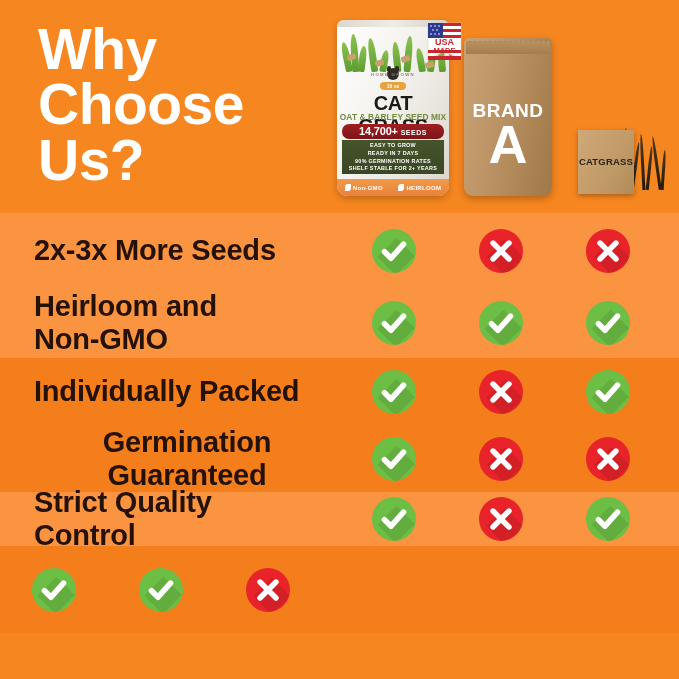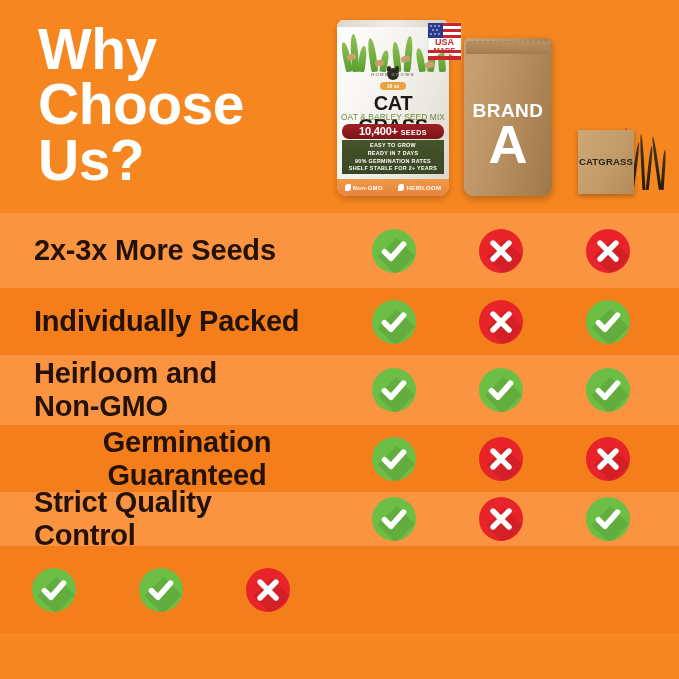--- a/index.html
+++ b/index.html
@@ -78,21 +78,21 @@
     border-radius:4px;
   }
   #pouch-title {
     position:absolute; top:72px; left:0; width:100%;
     text-align:center; color:#1c1a16;
     font-size:20px; font-weight:bold; letter-spacing:-0.3px;
   }
   #pouch-sub {
     position:absolute; top:92px; left:0; width:100%;
     text-align:center; color:#6f8a3c;
-    font-size:8.4px; font-weight:normal; letter-spacing:0.1px;
+    font-size:8.4px; font-weight:bold; letter-spacing:0.1px;
   }
   #seed-band {
     position:absolute; top:104px; left:5px; width:102px; height:15px;
     background:linear-gradient(180deg,#9f1f22,#7d1417);
     border-radius:7px;
     color:#fff; text-align:center;
   }
   #seed-band .count { font-size:11px; font-weight:bold; letter-spacing:-0.2px; line-height:15px; }
   #seed-band .count .w { font-size:7px; letter-spacing:0.5px; }
   #green-band {
@@ -251,21 +251,21 @@
 
     <div id="catlogo"></div>
     <div id="brandmark">HOME GROWN</div>
     <div id="size-badge">16 oz</div>
 
     <div id="pouch-title">CAT GRASS</div>
     <div id="pouch-sub">OAT &amp; BARLEY SEED MIX</div>
 
     <div id="seed-band">
       <div class="count">
-        <span>10,400+</span>
+        <span>14,700+</span>
         <span class="w">SEEDS</span>
       </div>
     </div>
 
     <div id="green-band">
       <div>EASY TO GROW</div>
       <div>READY IN 7 DAYS</div>
       <div>90% GERMINATION RATES</div>
       <div>SHELF STABLE FOR 2+ YEARS</div>
     </div>
@@ -356,52 +356,20 @@
           <div class="mark no">
             <span class="disc"></span>
             <span class="shade"></span>
             <svg viewBox="0 0 44 44">
               <path d="M14 14 L30 30 M30 14 L14 30" fill="none" stroke="#ffffff" stroke-width="5.4" stroke-linecap="round"></path>
             </svg>
           </div>
         </div>
       </div>
     </div>
-    <div class="row base" style="height: 67px;">
-      <div class="feature">Individually Packed</div>
-      <div class="cells">
-        <div class="cell">
-          <div class="mark yes">
-            <span class="disc"></span>
-            <span class="shade"></span>
-            <svg viewBox="0 0 44 44">
-              <path d="M12.5 22.8 L19 29.2 L31.5 15.2" fill="none" stroke="#ffffff" stroke-width="5.6" stroke-linecap="round" stroke-linejoin="round"></path>
-            </svg>
-          </div>
-        </div>
-        <div class="cell">
-          <div class="mark no">
-            <span class="disc"></span>
-            <span class="shade"></span>
-            <svg viewBox="0 0 44 44">
-              <path d="M14 14 L30 30 M30 14 L14 30" fill="none" stroke="#ffffff" stroke-width="5.4" stroke-linecap="round"></path>
-            </svg>
-          </div>
-        </div>
-        <div class="cell">
-          <div class="mark yes">
-            <span class="disc"></span>
-            <span class="shade"></span>
-            <svg viewBox="0 0 44 44">
-              <path d="M12.5 22.8 L19 29.2 L31.5 15.2" fill="none" stroke="#ffffff" stroke-width="5.6" stroke-linecap="round" stroke-linejoin="round"></path>
-            </svg>
-          </div>
-        </div>
-      </div>
-    </div>
     <div class="row alt" style="height: 70px;">
       <div class="feature">Heirloom and
 Non-GMO</div>
       <div class="cells">
         <div class="cell">
           <div class="mark yes">
             <span class="disc"></span>
             <span class="shade"></span>
             <svg viewBox="0 0 44 44">
               <path d="M12.5 22.8 L19 29.2 L31.5 15.2" fill="none" stroke="#ffffff" stroke-width="5.6" stroke-linecap="round" stroke-linejoin="round"></path>
@@ -421,20 +389,52 @@
           <div class="mark yes">
             <span class="disc"></span>
             <span class="shade"></span>
             <svg viewBox="0 0 44 44">
               <path d="M12.5 22.8 L19 29.2 L31.5 15.2" fill="none" stroke="#ffffff" stroke-width="5.6" stroke-linecap="round" stroke-linejoin="round"></path>
             </svg>
           </div>
         </div>
       </div>
     </div>
+    <div class="row base" style="height: 67px;">
+      <div class="feature">Individually Packed</div>
+      <div class="cells">
+        <div class="cell">
+          <div class="mark yes">
+            <span class="disc"></span>
+            <span class="shade"></span>
+            <svg viewBox="0 0 44 44">
+              <path d="M12.5 22.8 L19 29.2 L31.5 15.2" fill="none" stroke="#ffffff" stroke-width="5.6" stroke-linecap="round" stroke-linejoin="round"></path>
+            </svg>
+          </div>
+        </div>
+        <div class="cell">
+          <div class="mark no">
+            <span class="disc"></span>
+            <span class="shade"></span>
+            <svg viewBox="0 0 44 44">
+              <path d="M14 14 L30 30 M30 14 L14 30" fill="none" stroke="#ffffff" stroke-width="5.4" stroke-linecap="round"></path>
+            </svg>
+          </div>
+        </div>
+        <div class="cell">
+          <div class="mark yes">
+            <span class="disc"></span>
+            <span class="shade"></span>
+            <svg viewBox="0 0 44 44">
+              <path d="M12.5 22.8 L19 29.2 L31.5 15.2" fill="none" stroke="#ffffff" stroke-width="5.6" stroke-linecap="round" stroke-linejoin="round"></path>
+            </svg>
+          </div>
+        </div>
+      </div>
+    </div>
     <div class="row base" style="height: 67px; text-align: center;">
       <div class="feature">Germination
 Guaranteed</div>
       <div class="cells">
         <div class="cell">
           <div class="mark yes">
             <span class="disc"></span>
             <span class="shade"></span>
             <svg viewBox="0 0 44 44">
               <path d="M12.5 22.8 L19 29.2 L31.5 15.2" fill="none" stroke="#ffffff" stroke-width="5.6" stroke-linecap="round" stroke-linejoin="round"></path>

